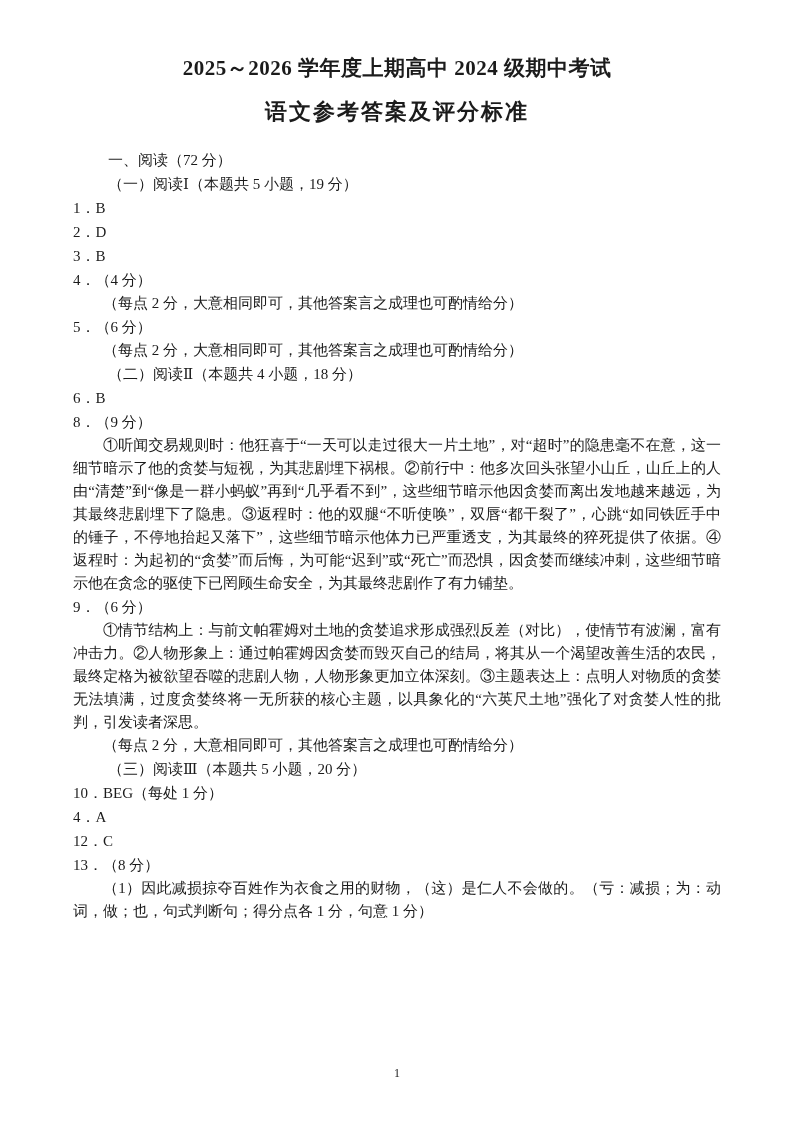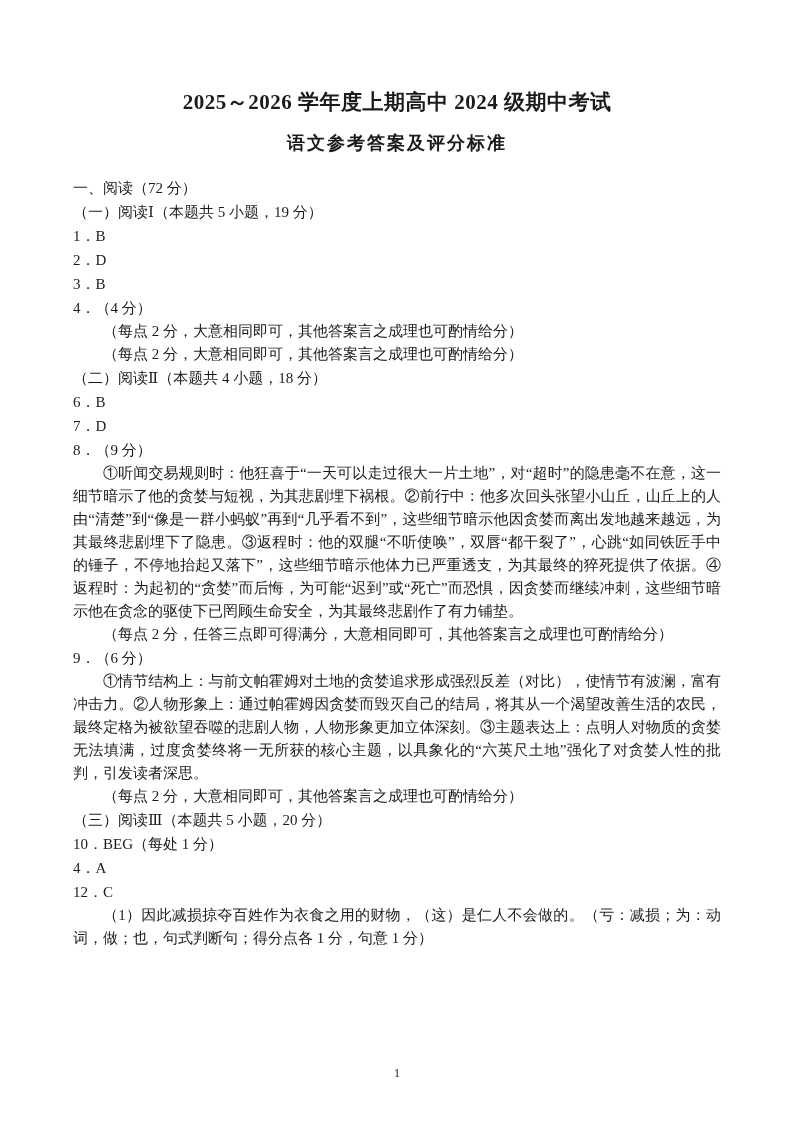--- a/index.html
+++ b/index.html
@@ -7,49 +7,50 @@
     padding: 0;
     background: #ffffff;
   }
   .page {
     position: relative;
     width: 794px;
     height: 1123px;
     margin: 0 auto;
     background: #ffffff;
     box-sizing: border-box;
-    padding: 84px 73px 0 73px;
+    padding: 50px 73px 0 73px;
     font-family: "Liberation Serif", "DejaVu Serif", serif;
     color: #1b1b1b;
     overflow: hidden;
   }
   .title1 {
     text-align: center;
     font-size: 21px;
     font-weight: bold;
     margin: 4px 0 0 0;
     letter-spacing: 0.5px;
   }
   .title2 {
     text-align: center;
-    font-size: 18px;
+    font-size: 22px;
     font-weight: bold;
     font-family: Liberation Serif, serif;
     margin: 15px 0 0 0;
     letter-spacing: 2px;
   }
   .doc-body {
     margin-top: 21px;
   }
   .doc-body p {
     margin: 0;
     font-size: 15px;
   }
   p.section {
     line-height: 24px;
+    margin-left: 35px;
   }
   p.item {
     line-height: 24px;
   }
   p.para {
     line-height: 23px;
     text-indent: 2em;
     text-align: justify;
   }
   .footer {
@@ -69,30 +70,30 @@
   <h1 class="title1">2025～2026 学年度上期高中 2024 级期中考试</h1>
   <h2 class="title2">语文参考答案及评分标准</h2>
   <div class="doc-body">
       <p class="section">一、阅读（72 分）</p>
       <p class="section">（一）阅读Ⅰ（本题共 5 小题，19 分）</p>
       <p class="item">1．B</p>
       <p class="item">2．D</p>
       <p class="item">3．B</p>
       <p class="item">4．（4 分）</p>
       <p class="para">（每点 2 分，大意相同即可，其他答案言之成理也可酌情给分）</p>
+      <p class="item">5．（6 分）</p>
       <p class="para">（每点 2 分，大意相同即可，其他答案言之成理也可酌情给分）</p>
       <p class="section">（二）阅读Ⅱ（本题共 4 小题，18 分）</p>
       <p class="item">6．B</p>
-      <p class="item">7．D</p>
       <p class="item">8．（9 分）</p>
       <p class="para">①听闻交易规则时：他狂喜于“一天可以走过很大一片土地”，对“超时”的隐患毫不在意，这一细节暗示了他的贪婪与短视，为其悲剧埋下祸根。②前行中：他多次回头张望小山丘，山丘上的人由“清楚”到“像是一群小蚂蚁”再到“几乎看不到”，这些细节暗示他因贪婪而离出发地越来越远，为其最终悲剧埋下了隐患。③返程时：他的双腿“不听使唤”，双唇“都干裂了”，心跳“如同铁匠手中的锤子，不停地抬起又落下”，这些细节暗示他体力已严重透支，为其最终的猝死提供了依据。④返程时：为起初的“贪婪”而后悔，为可能“迟到”或“死亡”而恐惧，因贪婪而继续冲刺，这些细节暗示他在贪念的驱使下已罔顾生命安全，为其最终悲剧作了有力铺垫。</p>
-      <p class="para">（每点 2 分，任答三点即可得满分，大意相同即可，其他答案言之成理也可酌情给分）</p>
       <p class="item">9．（6 分）</p>
       <p class="para">①情节结构上：与前文帕霍姆对土地的贪婪追求形成强烈反差（对比），使情节有波澜，富有冲击力。②人物形象上：通过帕霍姆因贪婪而毁灭自己的结局，将其从一个渴望改善生活的农民，最终定格为被欲望吞噬的悲剧人物，人物形象更加立体深刻。③主题表达上：点明人对物质的贪婪无法填满，过度贪婪终将一无所获的核心主题，以具象化的“六英尺土地”强化了对贪婪人性的批判，引发读者深思。</p>
       <p class="para">（每点 2 分，大意相同即可，其他答案言之成理也可酌情给分）</p>
       <p class="section">（三）阅读Ⅲ（本题共 5 小题，20 分）</p>
       <p class="item">10．BEG（每处 1 分）</p>
       <p class="item">4．A</p>
       <p class="item">12．C</p>
+      <p class="item">13．（8 分）</p>
       <p class="para">（1）因此减损掠夺百姓作为衣食之用的财物，（这）是仁人不会做的。（亏：减损；为：动词，做；也，句式判断句；得分点各 1 分，句意 1 分）</p>
     </div>
   <div class="footer">1</div>
 </div>
 
 </body></html>

